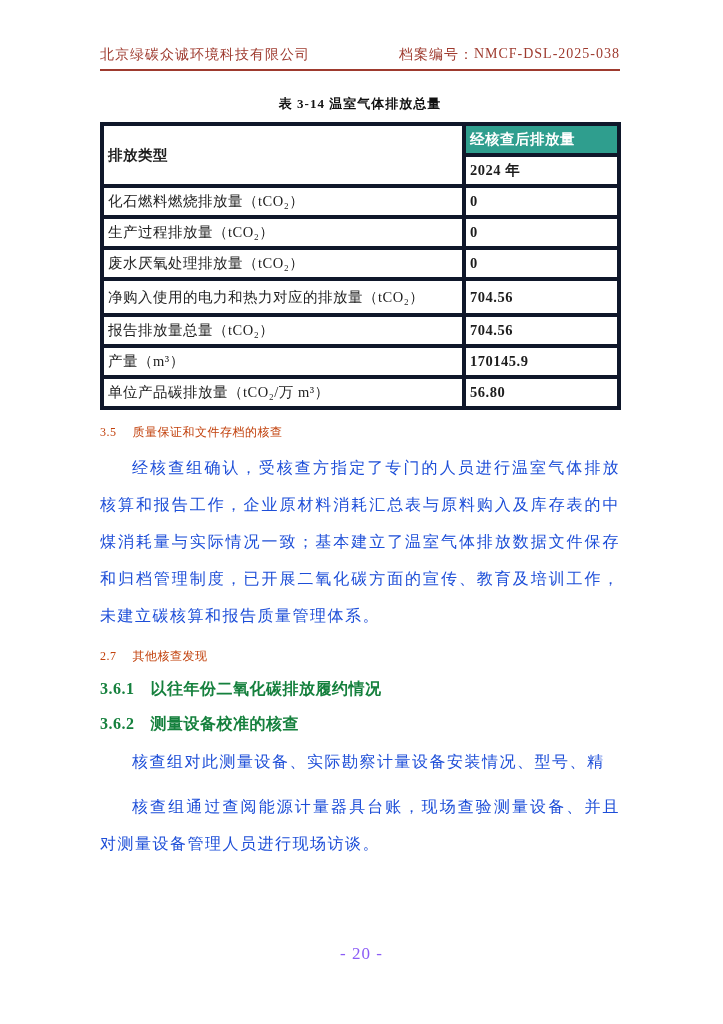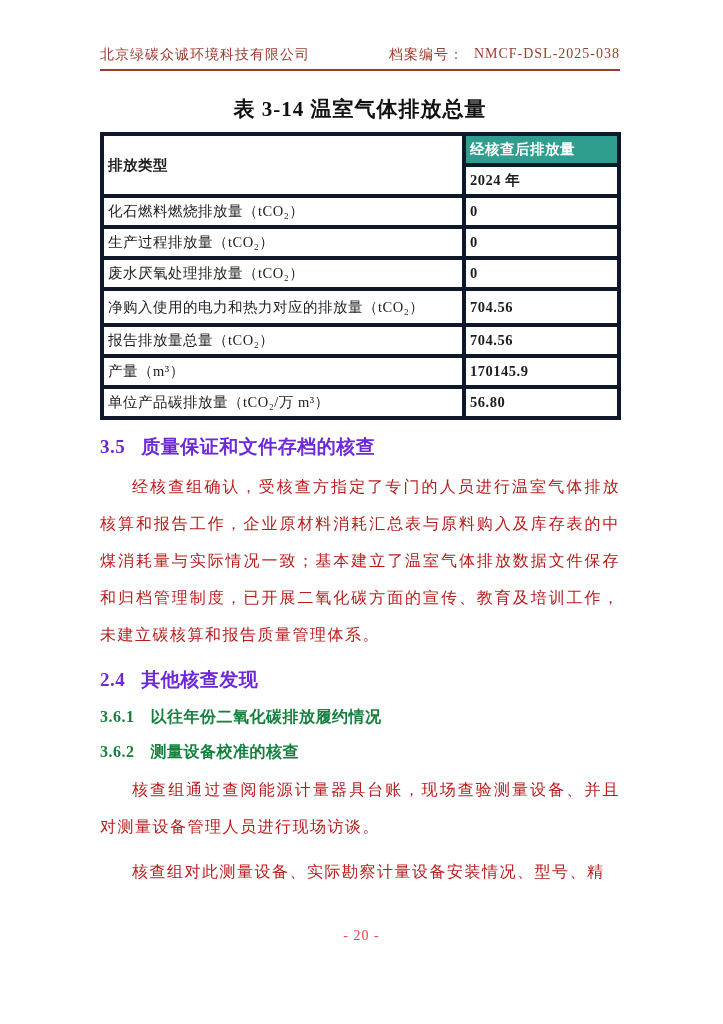--- a/index.html
+++ b/index.html
@@ -20,28 +20,28 @@
   .doc-header {
     display: flex;
     justify-content: space-between;
     align-items: flex-end;
     font-size: 14px;
     letter-spacing: 1px;
     color: #9e3a2e;
     padding-bottom: 5px;
     border-bottom: 2px solid #9e3a2e;
   }
-  .doc-header .right { display: flex; gap: 10px; }
+  .doc-header .right { display: flex; }
 
   
   .table-title {
     margin-top: 24px;
     text-align: center;
     font-weight: bold;
-    font-size: 21px;
+    font-size: 13px;
     letter-spacing: 1px;
     color: #111;
   }
   table.emissions {
     margin-top: 9px;
     width: 100%;
     border-collapse: collapse;
     table-layout: fixed;
   }
   table.emissions td {
@@ -58,53 +58,53 @@
   td.hl {
     background: #2f9e8e;
     color: #ffffff;
     font-weight: bold;
   }
   tr.tall td { height: 36px; }
 
   
   .h1 {
     margin-top: 14px;
-    font-size: 19px;
-    font-weight: bold;
-    color: #6d28d9;
+    font-size: 12px;
+    font-weight: normal;
+    color: #c2410c;
     letter-spacing: 0.5px;
   }
   .h2 {
     margin-top: 14px;
     font-size: 16px;
     font-weight: bold;
     color: #15803d;
     letter-spacing: 0.5px;
   }
   .h1 .num, .h2 .num { margin-right: 16px; }
   .para {
     margin-top: 8px;
     font-size: 16px;
     line-height: 37px;
     letter-spacing: 1.5px;
     text-align: justify;
     text-justify: inter-ideograph;
     text-indent: 2em;
-    color: #b91c1c;
+    color: #1d4ed8;
   }
   .para.last { margin-bottom: 0; }
 
   
   .doc-footer {
     position: absolute;
     left: 0; right: 0;
-    bottom: 80px;
+    bottom: 60px;
     text-align: center;
-    font-size: 14px;
-    color: #ef4444;
+    font-size: 17px;
+    color: #8b5cf6;
     letter-spacing: 1px;
   }
 </style>
 </head>
 <body>
 
 <div class="page">
   <div class="content">
 
     <div class="doc-header">
@@ -160,29 +160,29 @@
         </tr>
       </tbody>
     </table>
 
     <div class="h1">
       <span class="num">3.5</span><span>质量保证和文件存档的核查</span>
     </div>
     <div class="para">经核查组确认，受核查方指定了专门的人员进行温室气体排放核算和报告工作，企业原材料消耗汇总表与原料购入及库存表的中煤消耗量与实际情况一致；基本建立了温室气体排放数据文件保存和归档管理制度，已开展二氧化碳方面的宣传、教育及培训工作，未建立碳核算和报告质量管理体系。</div>
 
     <div class="h1">
-      <span class="num">2.4</span><span>其他核查发现</span>
+      <span class="num">2.7</span><span>其他核查发现</span>
     </div>
 
     <div class="h2">
       <span class="num">3.6.1</span><span>以往年份二氧化碳排放履约情况</span>
     </div>
 
     <div class="h2">
       <span class="num">3.6.2</span><span>测量设备校准的核查</span>
     </div>
+    <div class="para last">核查组对此测量设备、实际勘察计量设备安装情况、型号、精</div>
     <div class="para">核查组通过查阅能源计量器具台账，现场查验测量设备、并且对测量设备管理人员进行现场访谈。</div>
-    <div class="para last">核查组对此测量设备、实际勘察计量设备安装情况、型号、精</div>
 
   </div>
 
   <div class="doc-footer">- 20 -</div>
 </div>
 
 </body></html>

